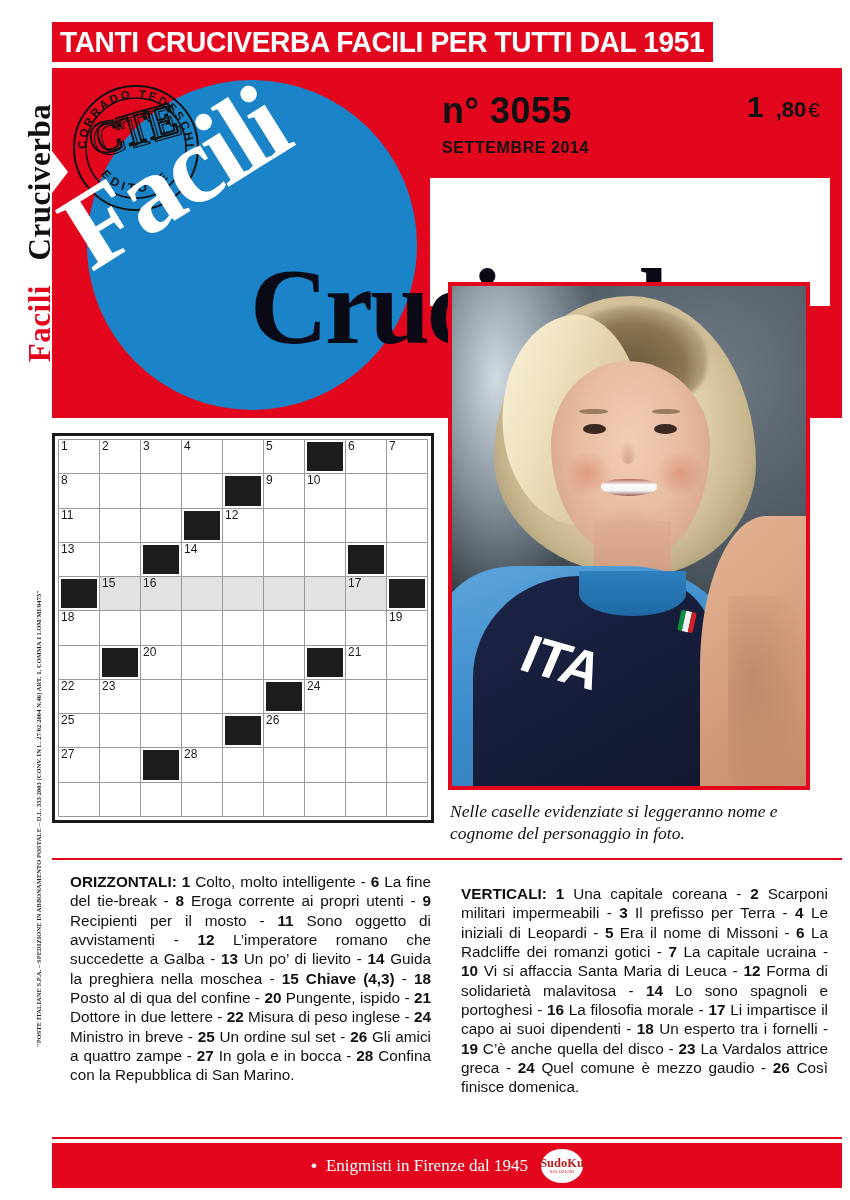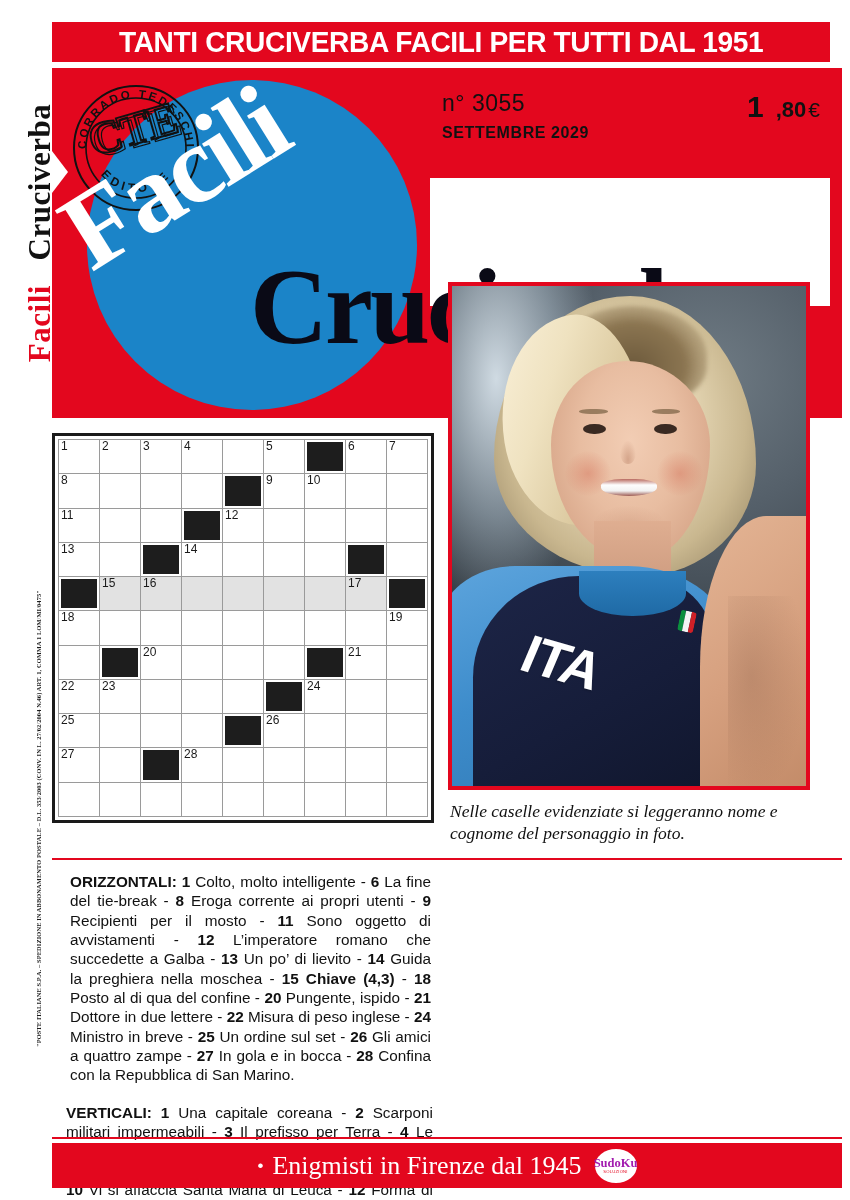--- a/index.html
+++ b/index.html
@@ -54,21 +54,21 @@
     font-weight: bold;
     letter-spacing: 0.1px;
     color: #1a1a1a;
     white-space: nowrap;
   }
 
   
   .banner {
     position: absolute;
     left: 52px; top: 22px;
-    width: 778px; height: 40px;
+    width: 661px; height: 40px;
     background: #e3071e;
     display: flex;
     align-items: center;
     justify-content: center;
   }
   .banner-text {
     color: #ffffff;
     font-family: "Liberation Sans", sans-serif;
     font-weight: bold;
     font-size: 29px;
@@ -153,22 +153,22 @@
   }
 
   .issue-block {
     position: absolute;
     left: 390px; top: 22px;
     z-index: 5;
     color: #111111;
   }
   .issue-num {
     font-family: "Liberation Sans", sans-serif;
-    font-weight: normal;
-    font-size: 23px;
+    font-weight: bold;
+    font-size: 36px;
     letter-spacing: 0.5px;
   }
   .issue-date {
     font-family: "Liberation Sans", sans-serif;
     font-weight: bold;
     font-size: 16px;
     letter-spacing: 0.6px;
     margin-top: 7px;
   }
   .price {
@@ -409,21 +409,20 @@
     width: 790px; height: 2px;
     background: #e3071e;
   }
   .clue-rule.bottom { top: 1137px; }
 
   .clues {
     position: absolute;
     left: 52px; top: 866px;
     width: 790px; height: 268px;
     display: flex;
-    flex-direction: column;
   }
   .clue-col {
     width: 50%;
     padding: 6px 14px 0 18px;
     font-family: "Liberation Sans", sans-serif;
     font-size: 15.3px;
     line-height: 1.265;
     color: #111111;
     text-align: justify;
     hyphens: manual;
@@ -453,38 +452,38 @@
     white-space: nowrap;
   }
   .footer-dot {
     color: #ffffff;
     font-size: 17px;
     line-height: 1;
   }
   .footer-sub {
     color: #ffffff;
     font-family: "Liberation Serif", serif;
-    font-size: 26px;
+    font-size: 17px;
     white-space: nowrap;
   }
   .sudoku-badge {
     width: 42px; height: 34px;
     border-radius: 50%;
     background: #ffffff;
     display: flex;
     flex-direction: column;
     align-items: center;
     justify-content: center;
     margin-left: 4px;
   }
   .sudoku-badge .s1 {
     font-family: "Liberation Serif", serif;
     font-size: 12.5px;
     font-weight: bold;
-    color: #a21caf;
+    color: #b91c1c;
     line-height: 1;
   }
   .sudoku-badge .s2 {
     font-family: "Liberation Sans", sans-serif;
     font-size: 4.2px;
     color: #e3071e;
     letter-spacing: .2px;
     line-height: 1;
     margin-top: 1px;
   }
@@ -537,21 +536,21 @@
     </div>
 
     <div class="white-box"></div>
 
     <div class="facili-word">Facili</div>
 
     <div class="cruci-word">Cruciverba</div>
 
     <div class="issue-block">
       <div class="issue-num">n° 3055</div>
-      <div class="issue-date">SETTEMBRE  2029</div>
+      <div class="issue-date">SETTEMBRE  2014</div>
     </div>
 
     <div class="price">
       <span>1</span><span class="dec">,80</span><span class="eur">€</span>
     </div>
   </div>
 
   <div class="photo-frame">
     <div class="photo-inner">
       <div class="bg-blur"></div>

